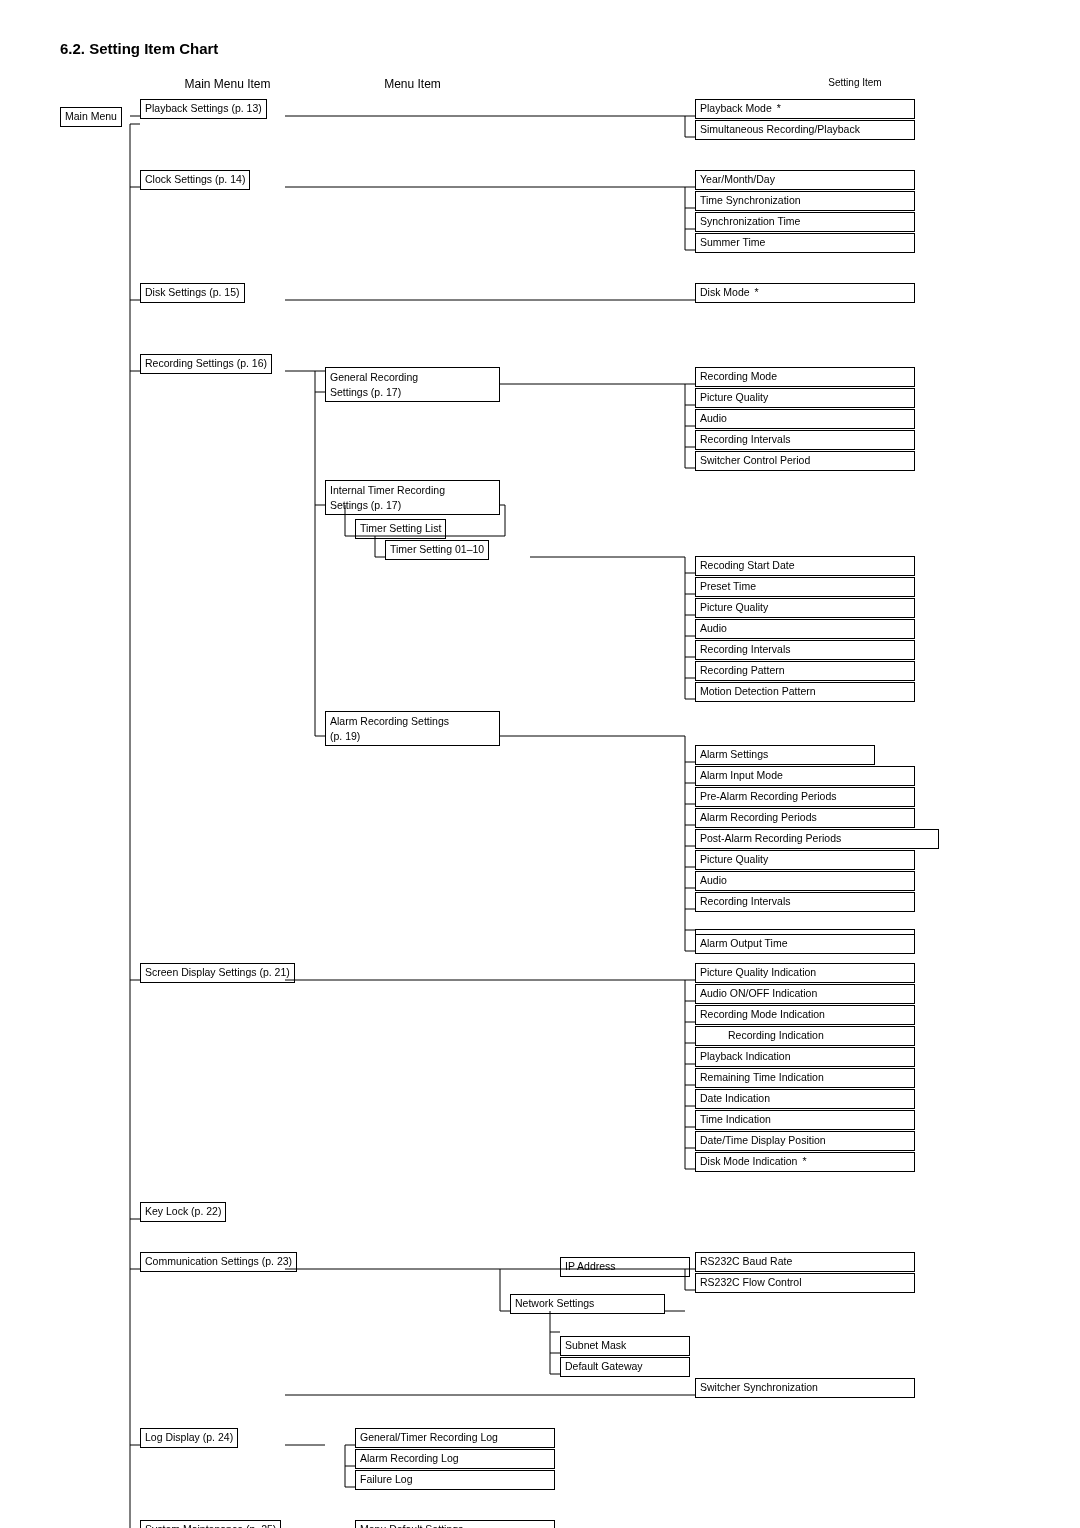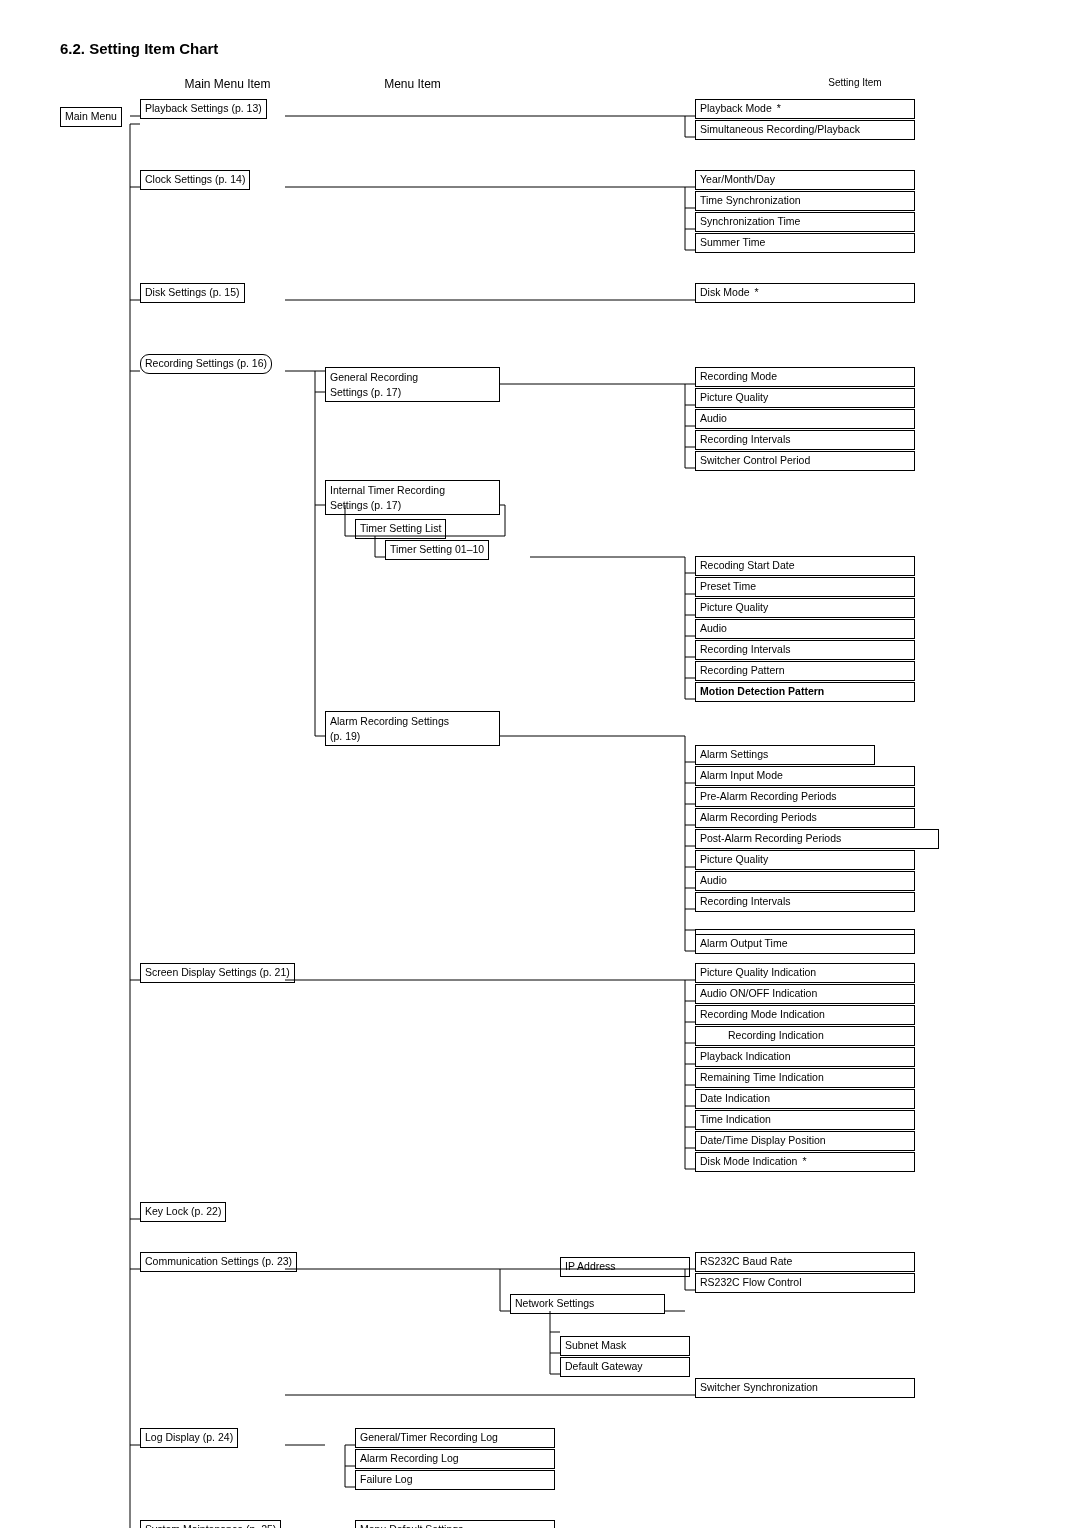--- a/index.html
+++ b/index.html
@@ -88,21 +88,21 @@
     <div id="chart-body" style="position:relative;">
 
       <div class="box" style="position:absolute;left:0px;top:8px;">Main Menu</div>
 
       <div class="box" style="position:absolute;left:80px;top:0px;">Playback Settings (p. 13)</div>
 
       <div class="box" style="position:absolute;left:80px;top:71px;">Clock Settings (p. 14)</div>
 
       <div class="box" style="position:absolute;left:80px;top:184px;">Disk Settings (p. 15)</div>
 
-      <div class="box" style="position:absolute;left:80px;top:255px;border-radius:9px;">Recording Settings (p. 16)</div>
+      <div class="box" style="position:absolute;left:80px;top:255px;">Recording Settings (p. 16)</div>
 
       <div class="box" style="position:absolute;left:80px;top:864px;">Screen Display Settings (p. 21)</div>
 
       <div class="box" style="position:absolute;left:80px;top:1103px;">Key Lock (p. 22)</div>
 
       <div class="box" style="position:absolute;left:80px;top:1153px;">Communication Settings (p. 23)</div>
 
       <div class="box" style="position:absolute;left:80px;top:1329px;">Log Display (p. 24)</div>
 
       <div class="box" style="position:absolute;left:80px;top:1421px;">System Maintenance (p. 25)</div>
@@ -146,21 +146,21 @@
       <div class="box" style="position:absolute;left:635px;top:478px;width:220px;">Preset Time</div>
 
       <div class="box" style="position:absolute;left:635px;top:499px;width:220px;">Picture Quality</div>
 
       <div class="box" style="position:absolute;left:635px;top:520px;width:220px;">Audio</div>
 
       <div class="box" style="position:absolute;left:635px;top:541px;width:220px;">Recording Intervals</div>
 
       <div class="box" style="position:absolute;left:635px;top:562px;width:220px;">Recording Pattern</div>
 
-      <div class="box" style="position:absolute;left:635px;top:583px;width:220px;font-weight:bold;">Motion Detection Pattern</div>
+      <div class="box" style="position:absolute;left:635px;top:583px;width:220px;">Motion Detection Pattern</div>
 
       <div class="box" style="position:absolute;left:635px;top:646px;width:180px;">Alarm Settings</div>
 
       <div class="box" style="position:absolute;left:635px;top:667px;width:220px;">Alarm Input Mode</div>
 
       <div class="box" style="position:absolute;left:635px;top:688px;width:220px;">Pre-Alarm Recording Periods</div>
 
       <div class="box" style="position:absolute;left:635px;top:709px;width:220px;">Alarm Recording Periods</div>
 
       <div class="box" style="position:absolute;left:635px;top:730px;width:244px;">Post-Alarm Recording Periods</div>

